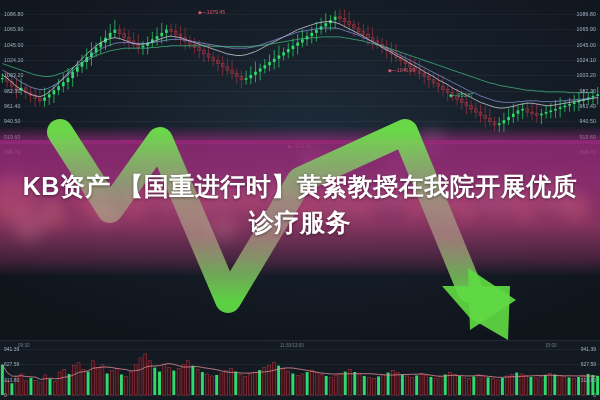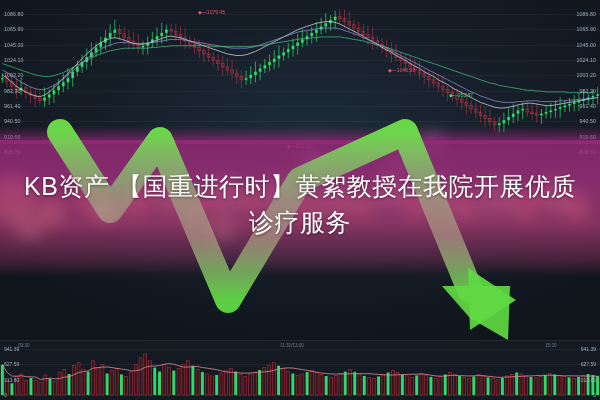--- a/index.html
+++ b/index.html
@@ -95,21 +95,21 @@
     position:absolute;left:0;top:0;width:600px;height:400px;
     pointer-events:none;
   }
 
   
   .headline{
     position:absolute;left:0;top:168px;width:600px;
     text-align:center;
     color:#ffffff;
     font-size:25px;
-    font-weight:normal;
+    font-weight:bold;
     line-height:36px;
     letter-spacing:0.5px;
     text-shadow:0 1px 3px rgba(0,0,0,0.45);
   }
   .headline .l2{display:block;}
 </style>
 </head>
 <body>
 
 <div class="stage">

